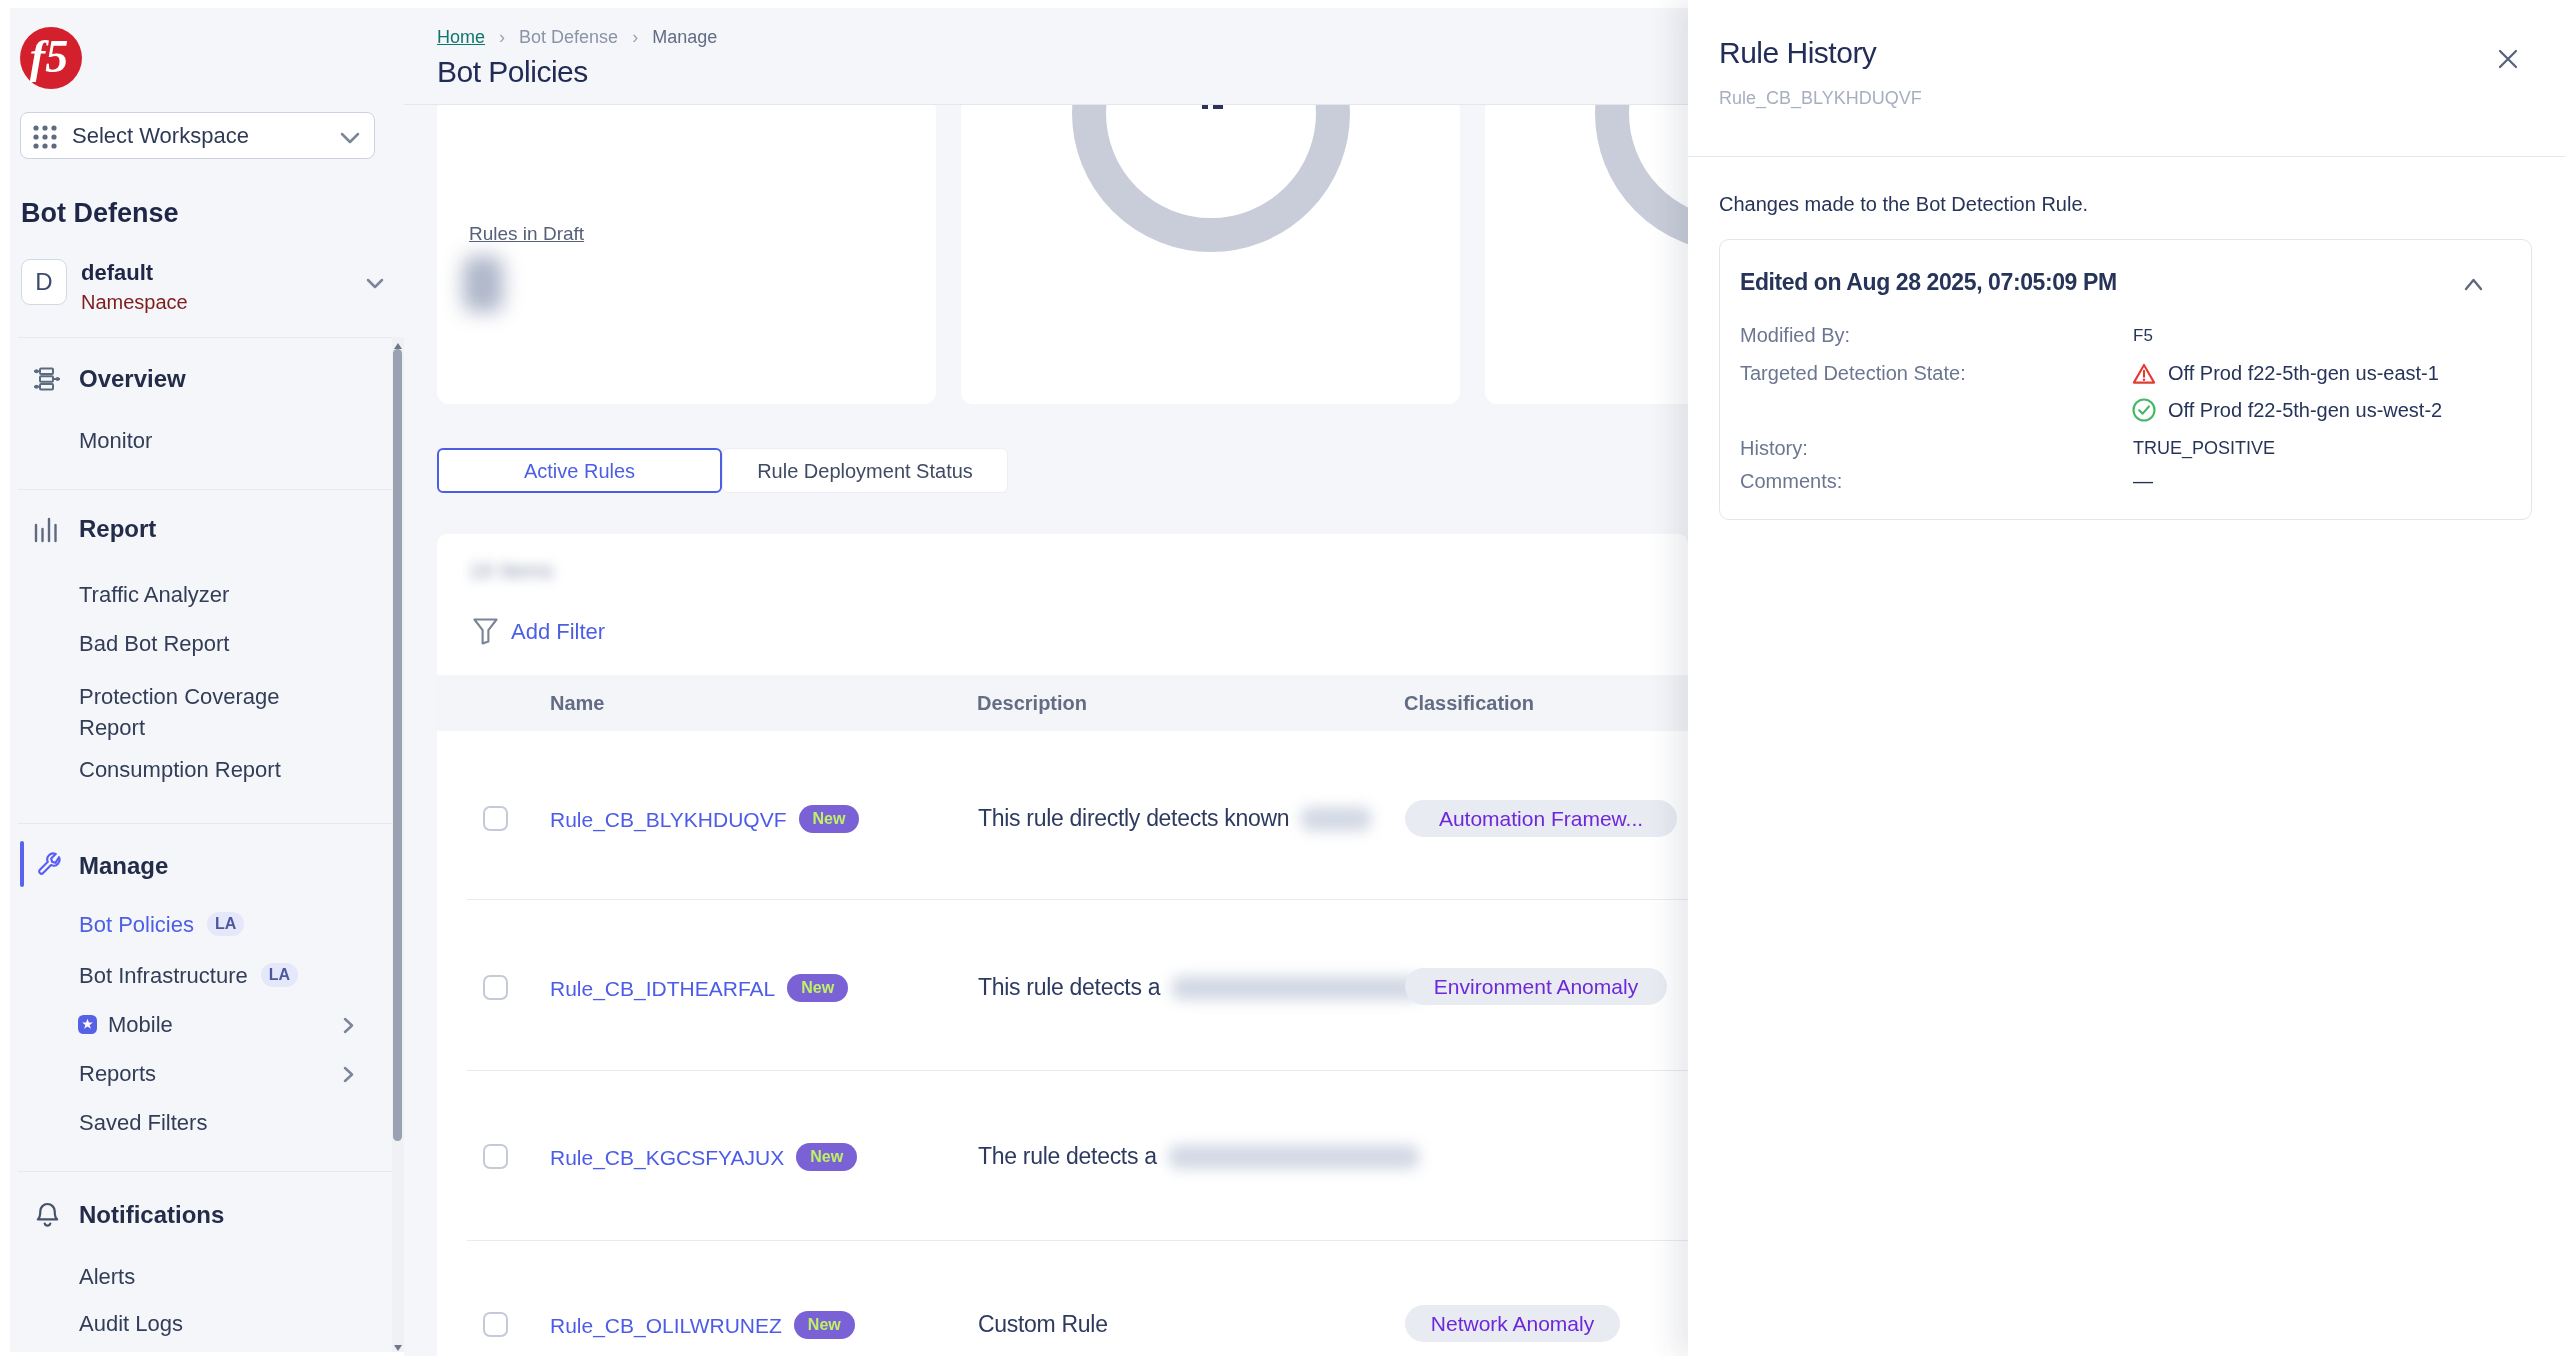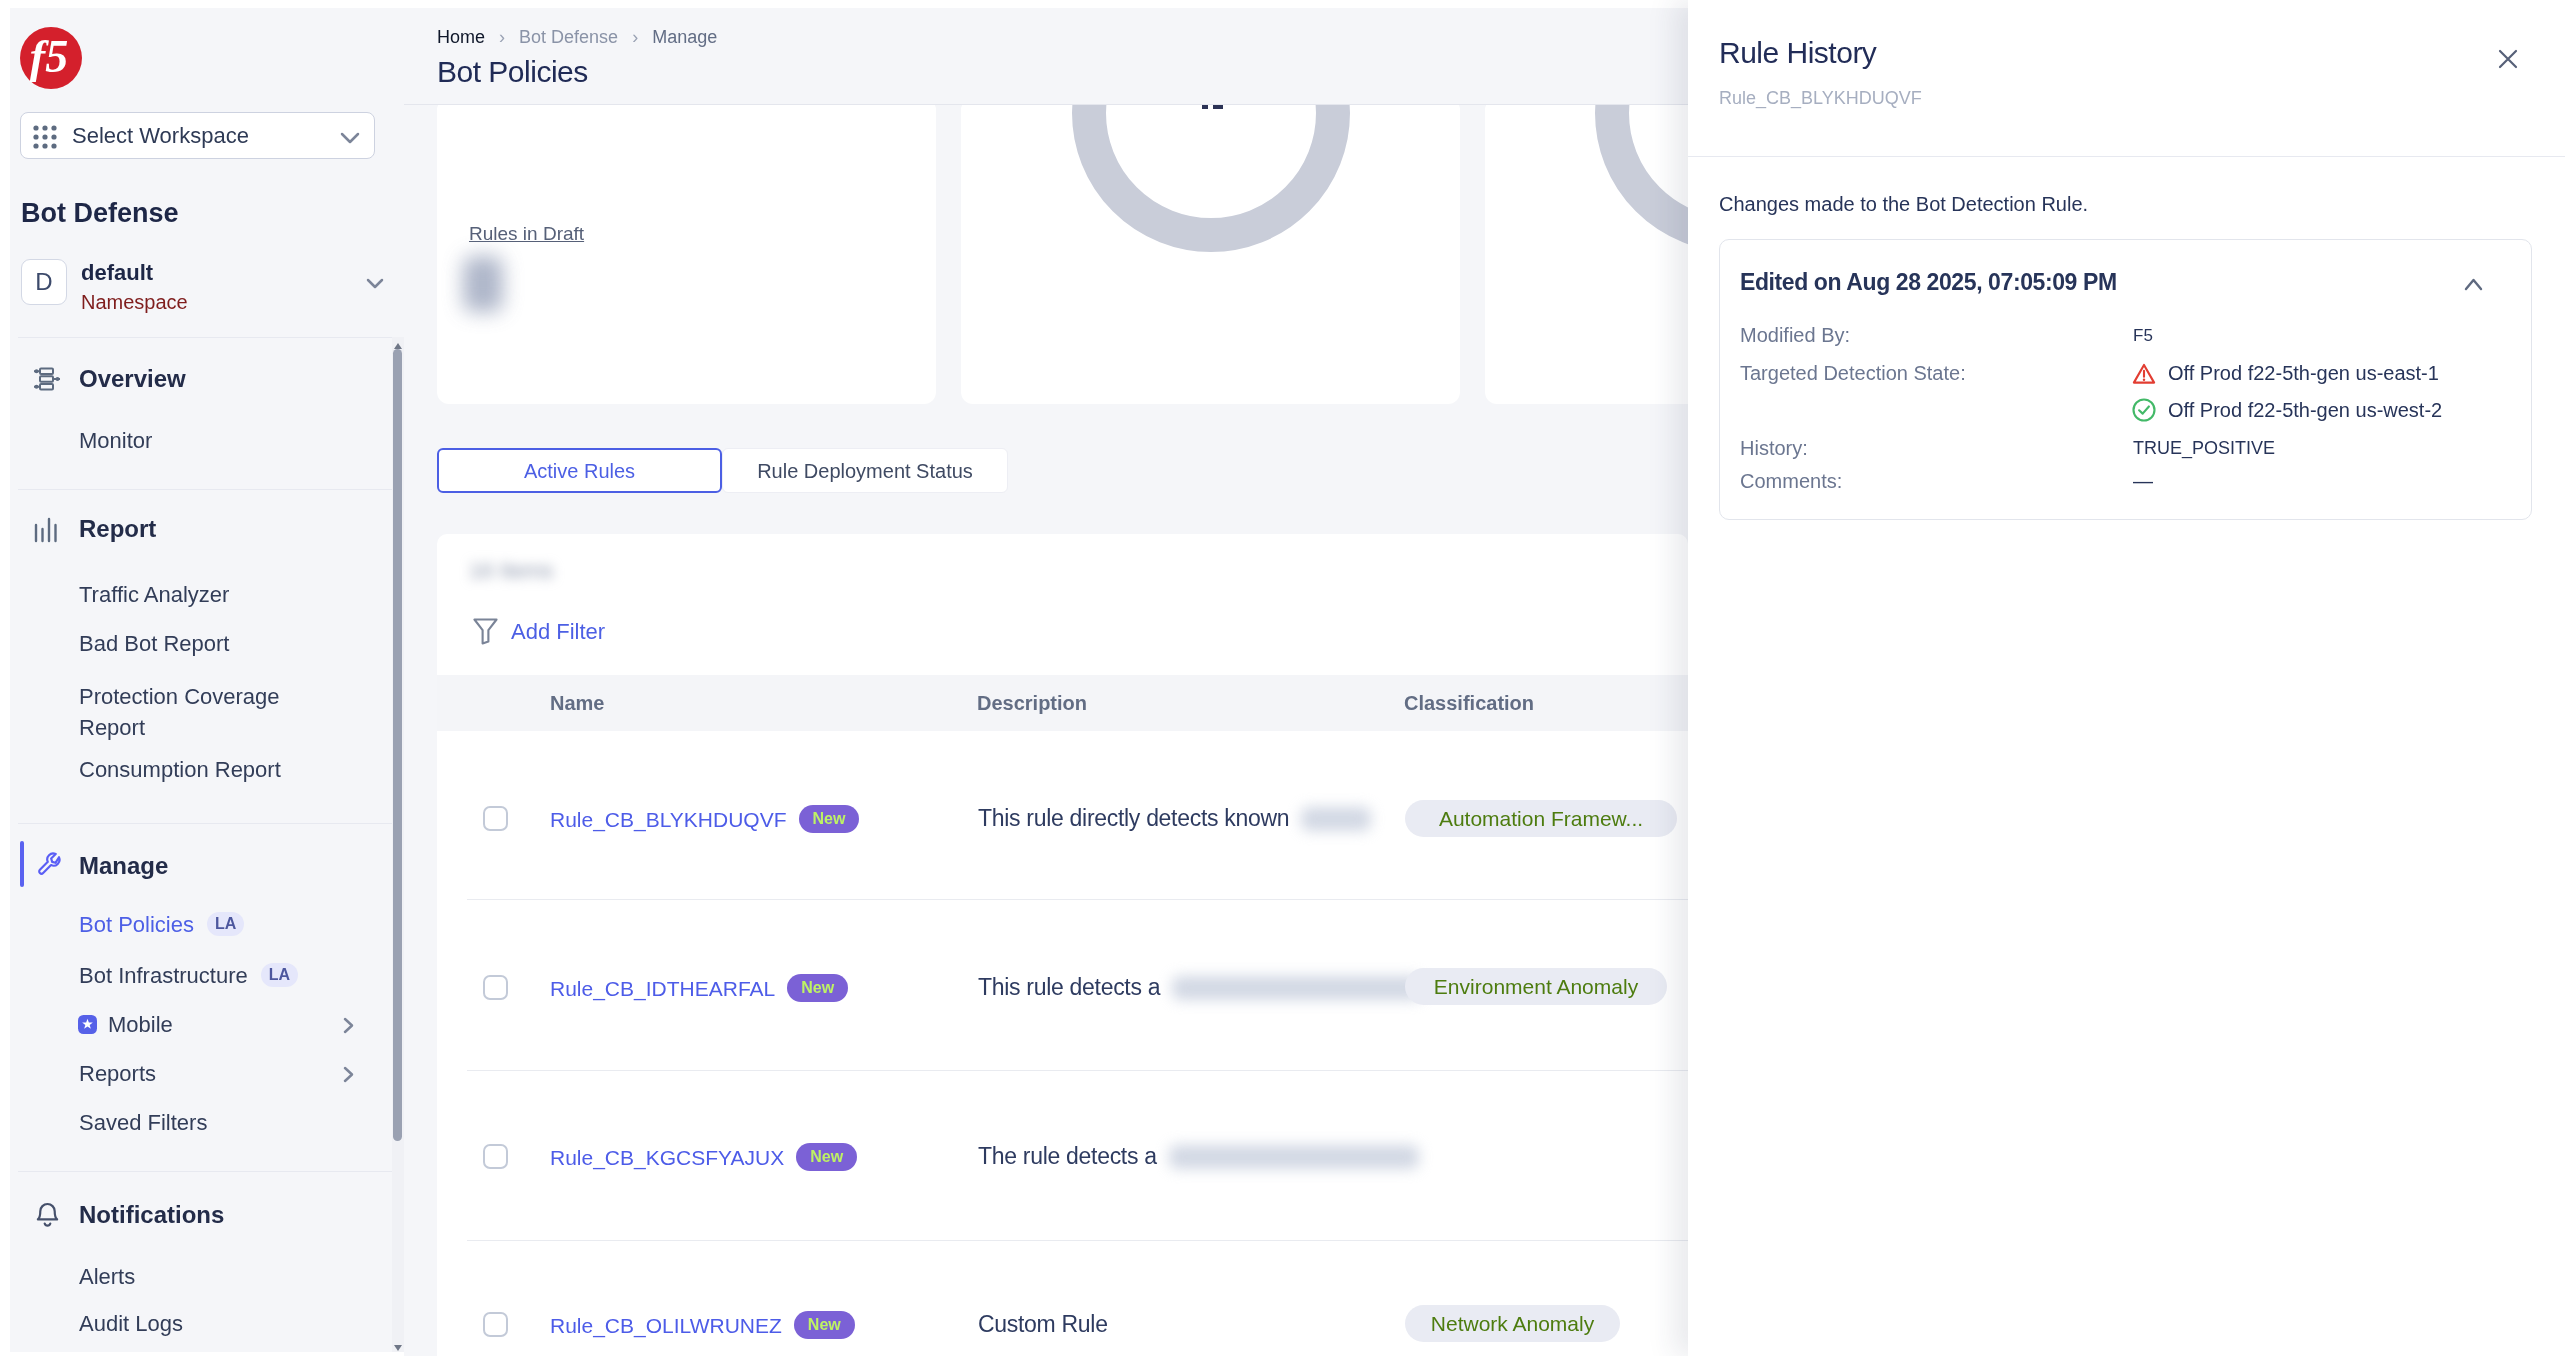--- a/index.html
+++ b/index.html
@@ -12,21 +12,21 @@
   .navsec { font-size:24px; font-weight:700; color:#232c49; }
   .navitem { font-size:22px; font-weight:400; color:#323d58; }
   .divider { height:1px; background:#e7e9f0; }
   .la { display:inline-block; background:#e5e7fb; color:#4d579e; font-size:16px; font-weight:700; border-radius:13px; padding:4px 8px; margin-left:13px; position:relative; top:-3px;}
   .chev { stroke:#7c8599; stroke-width:2.5; fill:none; stroke-linecap:round; stroke-linejoin:round; }
   
   #content { left:404px; top:8px; width:1284px; height:1348px; background:#f5f6f9; overflow:hidden; }
   #header { left:0; top:0; width:1284px; height:97px; background:#f5f6f9; border-bottom:1px solid #e4e6ed; z-index:5; }
   .card { background:#fff; border-radius:12px; }
   .tab { height:45px; border-radius:6px; font-size:20px; display:flex; align-items:center; justify-content:center; }
-  .pill { background:#e9ebf3; border-radius:19px; font-size:21px; color:#4d7c0f; display:inline-flex; align-items:center; justify-content:center; height:37px; padding:0 18px; white-space:nowrap; }
+  .pill { background:#e9ebf3; border-radius:19px; font-size:21px; color:#6d28d9; display:inline-flex; align-items:center; justify-content:center; height:37px; padding:0 18px; white-space:nowrap; }
   .newb { display:inline-block; background:#7b61d6; color:#bef264; font-size:16px; font-weight:700; border-radius:14px; padding:6px 14px; margin-left:12px;}
   .cbx { width:25px; height:25px; border:2px solid #c3cad8; border-radius:7px; background:#fff; }
   .rowfx { display:flex; align-items:center; }
   .rname { font-size:21px; color:#4d5ce8; }
   .rdesc { font-size:23px; letter-spacing:-0.3px; color:#2e3b60; }
   .blurb { display:inline-block; background:#c3cbdb; opacity:0.75; border-radius:8px; filter:blur(7px); }
   
   #rpanel { left:1688px; top:0; width:877px; height:1356px; background:#fff; box-shadow:-14px 0 26px rgba(40,50,80,0.10); z-index:20; }
   .rlabel { font-size:20px; color:#6b7690; }
   .rvalue { font-size:20px; color:#273459; }
@@ -147,21 +147,21 @@
     <svg class="abs" style="left:1174px;top:-51px;z-index:1" width="312" height="312" viewBox="0 0 312 312">
       <circle cx="156" cy="156" r="122" fill="none" stroke="#c9cdd9" stroke-width="34"></circle>
     </svg>
 
     <div class="card abs" style="left:33px;top:90px;width:499px;height:306px;z-index:0;"></div>
     <div class="card abs" style="left:557px;top:90px;width:499px;height:306px;z-index:0;"></div>
     <div class="card abs" style="left:1081px;top:90px;width:499px;height:306px;z-index:0;"></div>
 
     <div id="header" class="abs"></div>
     <div class="abs" style="left:33px;top:20px;z-index:6;font-size:18px;color:#8a93a7;">
-      <span style="color:#0f172a;">Home</span>
+      <span style="color:#0f766e;text-decoration:underline;">Home</span>
       <span style="margin:0 9px;color:#9aa2b4;">›</span>
       <span>Bot Defense</span>
       <span style="margin:0 9px;color:#9aa2b4;">›</span>
       <span style="color:#626d85;">Manage</span>
     </div>
     <div class="abs" style="left:33px;top:49px;z-index:6;font-size:30px;letter-spacing:-0.5px;color:#202b56;">Bot Policies</div>
 
     <div class="abs" style="left:65px;top:216px;z-index:2;font-size:19px;color:#566078;text-decoration:underline;">Rules in Draft</div>
     <div class="abs" style="left:59px;top:248px;z-index:2;width:40px;height:56px;background:#9aa4bc;border-radius:10px;filter:blur(10px);opacity:0.8;"></div>
 

